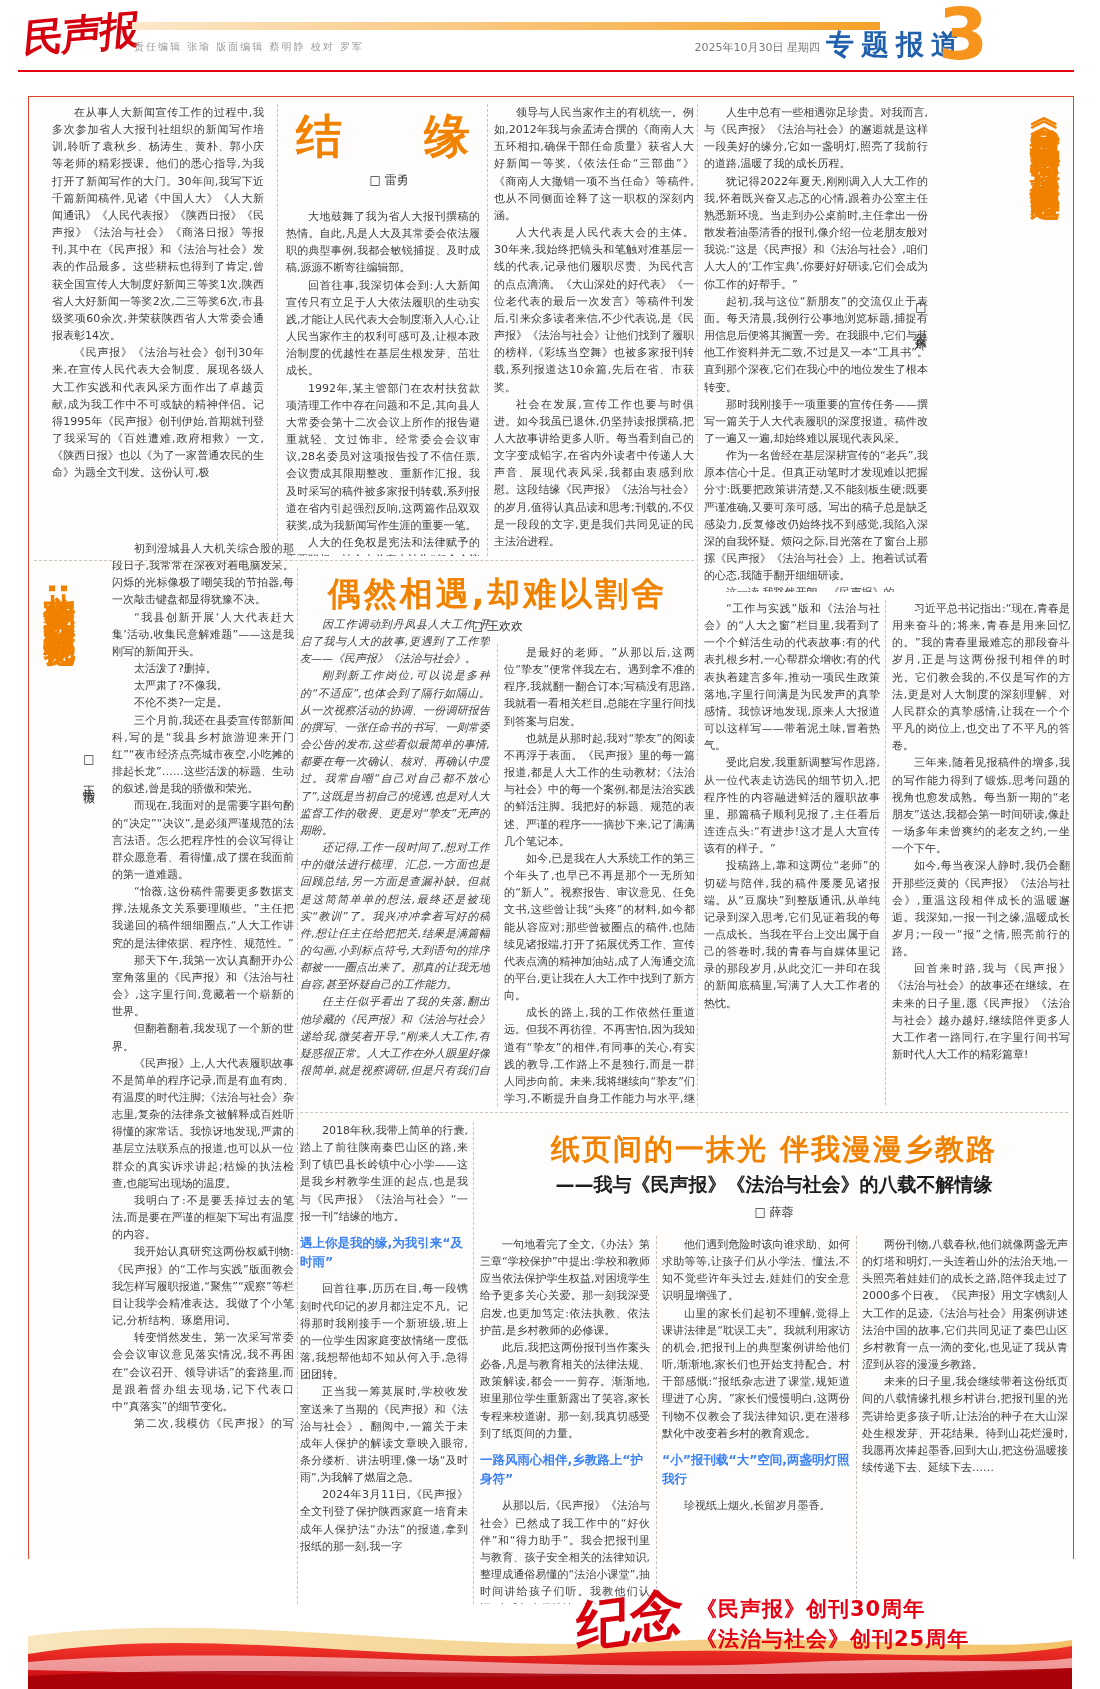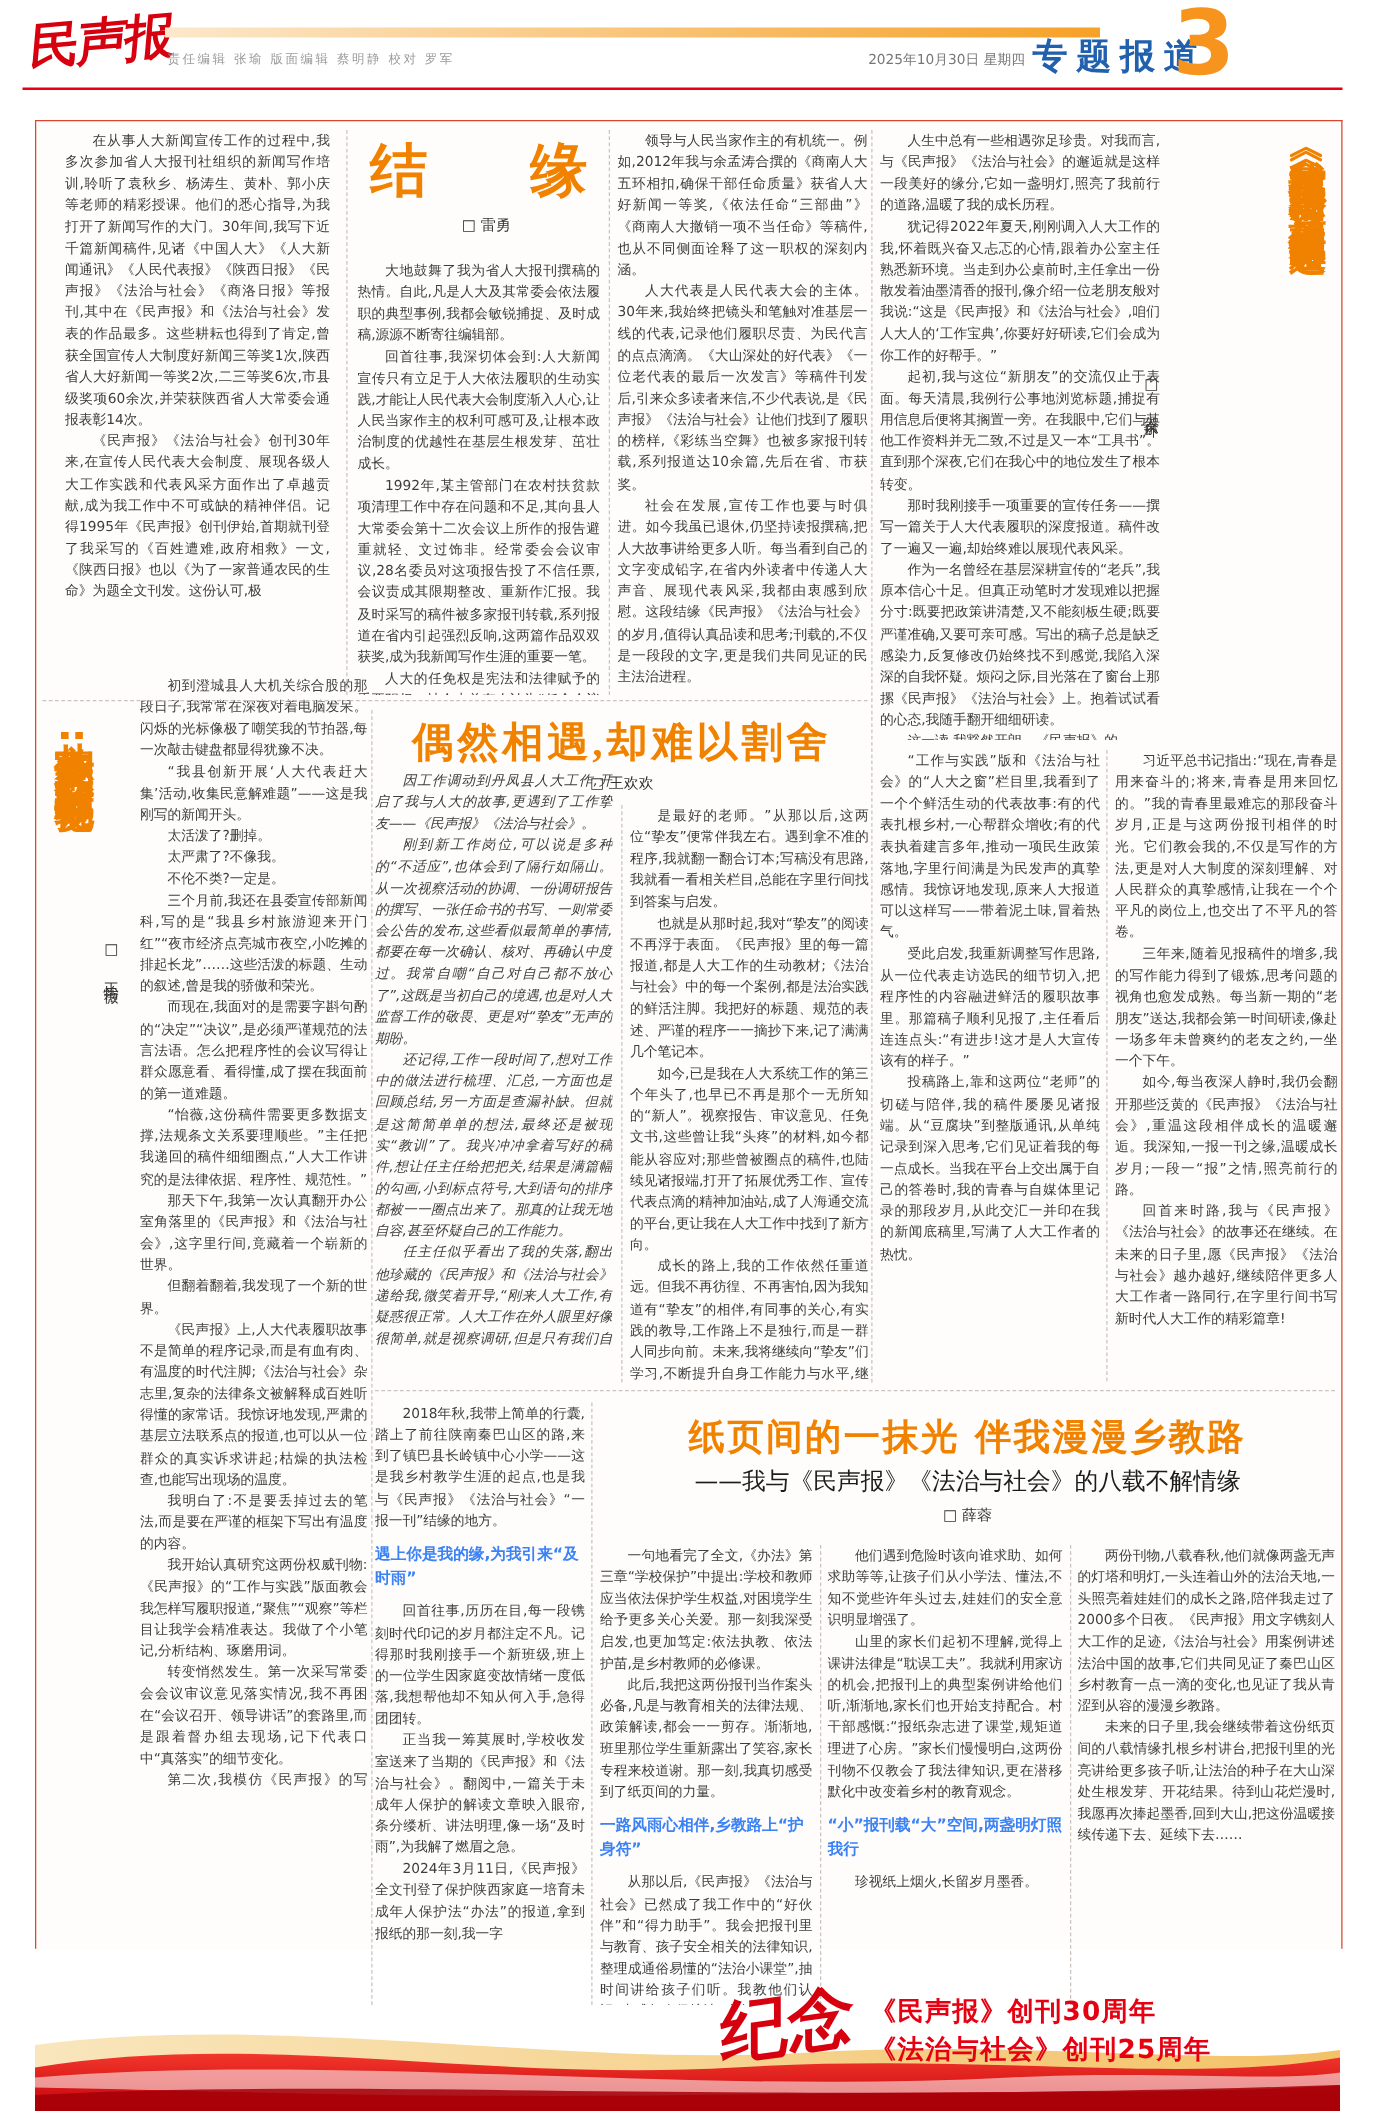--- a/index.html
+++ b/index.html
@@ -119,39 +119,39 @@
         <p>但翻着翻着,我发现了一个新的世界。</p>
         <p>《民声报》上,人大代表履职故事不是简单的程序记录,而是有血有肉、有温度的时代注脚;《法治与社会》杂志里,复杂的法律条文被解释成百姓听得懂的家常话。我惊讶地发现,严肃的基层立法联系点的报道,也可以从一位群众的真实诉求讲起;枯燥的执法检查,也能写出现场的温度。</p>
         <p>我明白了:不是要丢掉过去的笔法,而是要在严谨的框架下写出有温度的内容。</p>
         <p>我开始认真研究这两份权威刊物:《民声报》的“工作与实践”版面教会我怎样写履职报道,“聚焦”“观察”等栏目让我学会精准表达。我做了个小笔记,分析结构、琢磨用词。</p>
         <p>转变悄然发生。第一次采写常委会会议审议意见落实情况,我不再困在“会议召开、领导讲话”的套路里,而是跟着督办组去现场,记下代表口中“真落实”的细节变化。</p>
         <p>第二次,我模仿《民声报》的写法,突出会议审议实效的内容,稿子得到了认可。</p>
       </div>
   </div>
 
   <div>
-    <div class="h-title" style="left:300px;top:572px;width:395px;text-align:center;font-size:33px;letter-spacing:3px;font-family:Liberation Serif, serif;">偶然相遇,却难以割舍</div>
+    <div class="h-title" style="left:300px;top:572px;width:395px;text-align:center;font-size:33px;letter-spacing:3px;">偶然相遇,却难以割舍</div>
     <div class="author" style="left:300px;top:618px;width:395px;">□ 王欢欢</div>
     <div class="col" style="left:300px;top:616px;width:190px;height:462px;font-style:italic;">
         <p>因工作调动到丹凤县人大工作,开启了我与人大的故事,更遇到了工作挚友——《民声报》《法治与社会》。</p>
         <p>刚到新工作岗位,可以说是多种的“不适应”,也体会到了隔行如隔山。从一次视察活动的协调、一份调研报告的撰写、一张任命书的书写、一则常委会公告的发布,这些看似最简单的事情,都要在每一次确认、核对、再确认中度过。我常自嘲“自己对自己都不放心了”,这既是当初自己的境遇,也是对人大监督工作的敬畏、更是对“挚友”无声的期盼。</p>
         <p>还记得,工作一段时间了,想对工作中的做法进行梳理、汇总,一方面也是回顾总结,另一方面是查漏补缺。但就是这简简单单的想法,最终还是被现实“教训”了。我兴冲冲拿着写好的稿件,想让任主任给把把关,结果是满篇幅的勾画,小到标点符号,大到语句的排序都被一一圈点出来了。那真的让我无地自容,甚至怀疑自己的工作能力。</p>
         <p>任主任似乎看出了我的失落,翻出他珍藏的《民声报》和《法治与社会》递给我,微笑着开导,“刚来人大工作,有疑惑很正常。人大工作在外人眼里好像很简单,就是视察调研,但是只有我们自己知道并不简单。许多工作程序性强,一些工作仍需要创新,这就需要我们时刻不断的学习。这两本“秘籍”就</p>
       </div>
     <div class="col" style="left:504px;top:644px;width:191px;height:462px;">
         <p>是最好的老师。”从那以后,这两位“挚友”便常伴我左右。遇到拿不准的程序,我就翻一翻合订本;写稿没有思路,我就看一看相关栏目,总能在字里行间找到答案与启发。</p>
         <p>也就是从那时起,我对“挚友”的阅读不再浮于表面。《民声报》里的每一篇报道,都是人大工作的生动教材;《法治与社会》中的每一个案例,都是法治实践的鲜活注脚。我把好的标题、规范的表述、严谨的程序一一摘抄下来,记了满满几个笔记本。</p>
         <p>如今,已是我在人大系统工作的第三个年头了,也早已不再是那个一无所知的“新人”。视察报告、审议意见、任免文书,这些曾让我“头疼”的材料,如今都能从容应对;那些曾被圈点的稿件,也陆续见诸报端,打开了拓展优秀工作、宣传代表点滴的精神加油站,成了人海通交流的平台,更让我在人大工作中找到了新方向。</p>
         <p>成长的路上,我的工作依然任重道远。但我不再彷徨、不再害怕,因为我知道有“挚友”的相伴,有同事的关心,有实践的教导,工作路上不是独行,而是一群人同步向前。未来,我将继续向“挚友”们学习,不断提升自身工作能力与水平,继续讲好人大故事,传递人大好声音。</p>
       </div>
   </div>
 
   <div>
     <div class="h-title" style="left:480px;top:1130px;width:588px;text-align:center;font-size:29px;letter-spacing:2px;">纸页间的一抹光  伴我漫漫乡教路</div>
-    <div style="position:absolute;left:480px;top:1172px;width:588px;text-align:center;font-size:19px;font-weight:normal;color:#1c1c1c;">——我与《民声报》《法治与社会》的八载不解情缘</div>
+    <div style="position:absolute;left:480px;top:1172px;width:588px;text-align:center;font-size:19px;font-weight:bold;color:#1c1c1c;">——我与《民声报》《法治与社会》的八载不解情缘</div>
     <div class="author" style="left:480px;top:1204px;width:588px;">□ 薛蓉</div>
     <div class="col" style="left:300px;top:1122px;width:168px;height:482px;">
         <p>2018年秋,我带上简单的行囊,踏上了前往陕南秦巴山区的路,来到了镇巴县长岭镇中心小学——这是我乡村教学生涯的起点,也是我与《民声报》《法治与社会》“一报一刊”结缘的地方。</p>
         <p class="subhead">遇上你是我的缘,为我引来“及时雨”</p>
         <p>回首往事,历历在目,每一段镌刻时代印记的岁月都注定不凡。记得那时我刚接手一个新班级,班上的一位学生因家庭变故情绪一度低落,我想帮他却不知从何入手,急得团团转。</p>
         <p>正当我一筹莫展时,学校收发室送来了当期的《民声报》和《法治与社会》。翻阅中,一篇关于未成年人保护的解读文章映入眼帘,条分缕析、讲法明理,像一场“及时雨”,为我解了燃眉之急。</p>
         <p>2024年3月11日,《民声报》全文刊登了保护陕西家庭一培育未成年人保护法“办法”的报道,拿到报纸的那一刻,我一字</p>
       </div>
     <div class="col" style="left:480px;top:1236px;width:170px;height:368px;">
         <p>一句地看完了全文,《办法》第三章“学校保护”中提出:学校和教师应当依法保护学生权益,对困境学生给予更多关心关爱。那一刻我深受启发,也更加笃定:依法执教、依法护苗,是乡村教师的必修课。</p>

